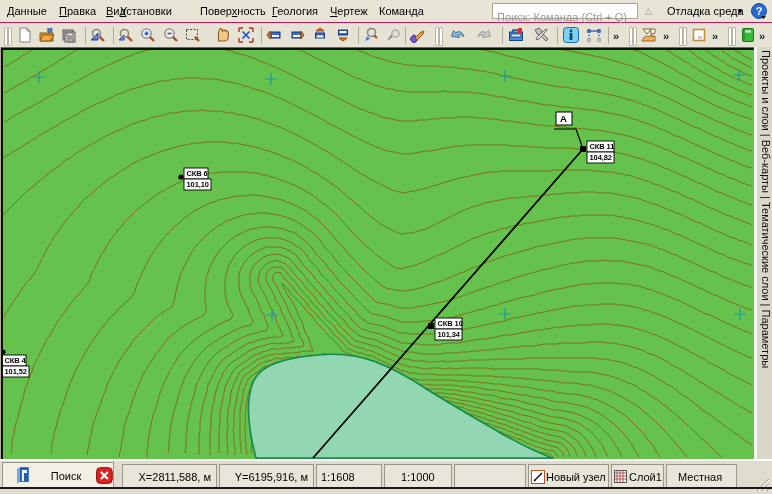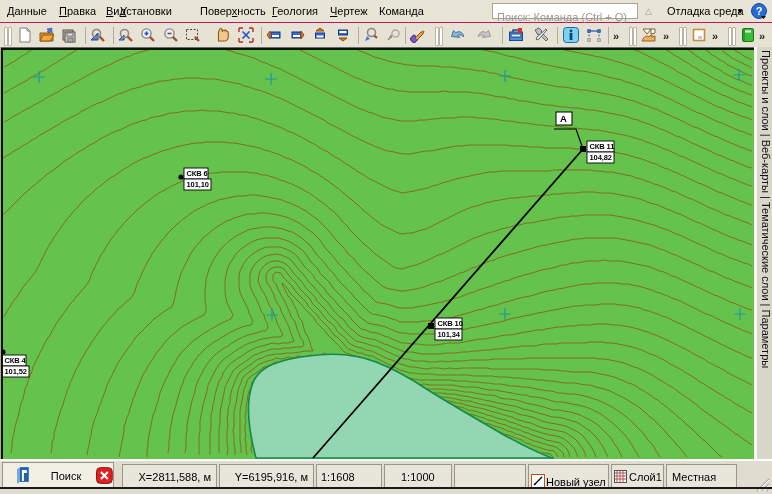--- a/index.html
+++ b/index.html
@@ -295,28 +295,28 @@
 <div style="position:absolute;left:219px;top:464px;width:95px;height:24px;background:#e8e6da;border:1px solid #9a968a;border-bottom:none;box-sizing:border-box;display:flex;align-items:center;justify-content:flex-end;font-size:11px;color:#000">
     <span style="margin-right:5px">Y=6195,916, м</span>
   </div>
 <div style="position:absolute;left:316px;top:464px;width:66px;height:24px;background:#e8e6da;border:1px solid #9a968a;border-bottom:none;box-sizing:border-box;display:flex;align-items:center;justify-content:flex-start;font-size:11px;color:#000">
     <span style="margin-left:4px">1:1608</span>
   </div>
 <div style="position:absolute;left:384px;top:464px;width:68px;height:24px;background:#e8e6da;border:1px solid #9a968a;border-bottom:none;box-sizing:border-box;display:flex;align-items:center;justify-content:flex-start;font-size:11px;color:#000">
     <span style="margin-left:16px">1:1000</span>
   </div>
 <div style="position:absolute;left:454px;top:464px;width:72px;height:24px;background:#e8e6da;border:1px solid #9a968a;border-bottom:none;box-sizing:border-box;display:flex;align-items:center;justify-content:center;font-size:11px;color:#000"></div>
-<div style="position:absolute;left:528px;top:464px;width:81px;height:24px;background:#e8e6da;border:1px solid #9a968a;border-bottom:none;box-sizing:border-box;display:flex;align-items:flex-end;justify-content:flex-start;font-size:11px;color:#000"><svg width="14" height="14" viewBox="0 0 14 14" style="margin:0 1px 0 2px">
+<div style="position:absolute;left:528px;top:464px;width:81px;height:24px;background:#e8e6da;border:1px solid #9a968a;border-bottom:none;box-sizing:border-box;display:flex;align-items:center;justify-content:flex-start;font-size:11px;color:#000"><svg width="14" height="14" viewBox="0 0 14 14" style="margin:0 1px 0 2px">
       <rect x="0.5" y="0.5" width="13" height="13" fill="#fff" stroke="#c05020"></rect>
       <path d="M3 11L11 3" stroke="#000" stroke-width="1.2"></path>
       <path d="M3 11l2-0.5L4 9z" fill="#000"></path>
     </svg>Новый узел</div>
 <div style="position:absolute;left:611px;top:464px;width:53px;height:24px;background:#e8e6da;border:1px solid #9a968a;border-bottom:none;box-sizing:border-box;display:flex;align-items:center;justify-content:flex-start;font-size:11px;color:#000"><svg width="13" height="13" viewBox="0 0 13 13" style="margin:0 2px 0 2px">
       <rect x="0.5" y="0.5" width="12" height="12" fill="#fff" stroke="#555"></rect>
       <path d="M1 3h11M1 6h11M1 9h11M3 1v11M6 1v11M9 1v11" stroke="#b05050" stroke-width="1"></path>
     </svg>Слой1</div>
 <div style="position:absolute;left:666px;top:464px;width:71px;height:24px;background:#e8e6da;border:1px solid #9a968a;border-bottom:none;box-sizing:border-box;display:flex;align-items:center;justify-content:flex-start;font-size:11px;color:#000">
-    <span style="margin-left:5px">Местная</span>
+    <span style="margin-left:11px">Местная</span>
   </div>
 <svg width="15" height="15" viewBox="0 0 15 15" style="position:absolute;left:755px;top:477px">
     <path d="M14 2L2 14M14 7L7 14M14 12l-2 2" stroke="#aaa" stroke-width="1.5"></path>
     <path d="M14 3L3 14M14 8L8 14M14 13l-1 1" stroke="#fff" stroke-width="1"></path>
   </svg>
 <div class="blackline"></div>
 </body></html>

